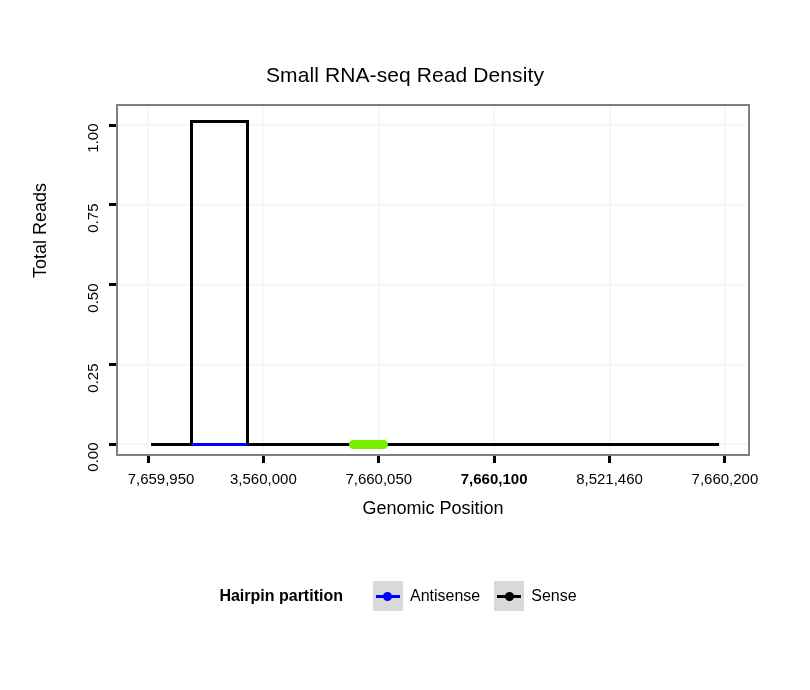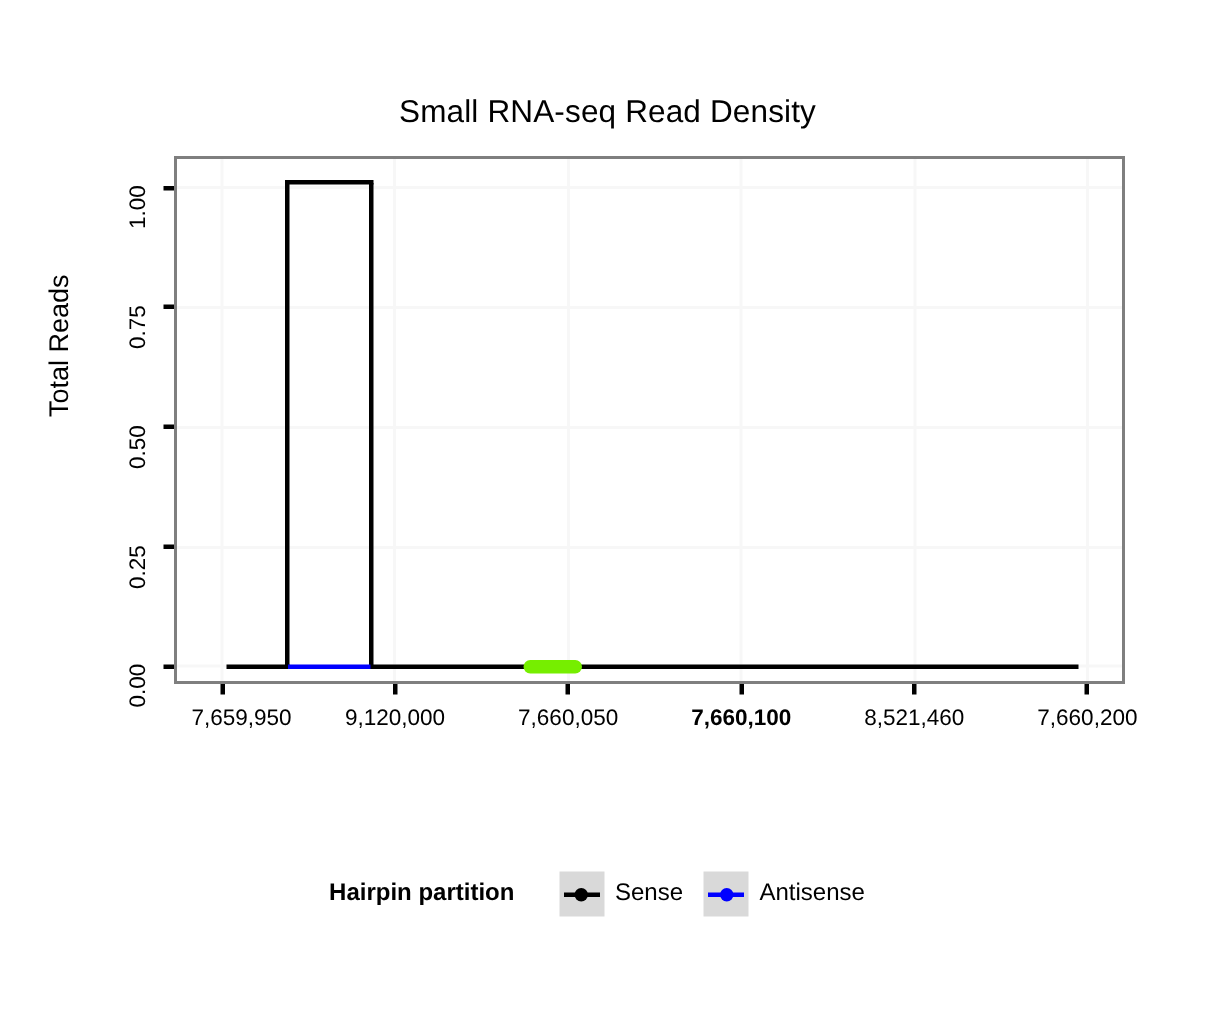--- a/index.html
+++ b/index.html
@@ -75,20 +75,21 @@
   .legend-label{font-size:16px;color:#000;}
 </style>
 </head>
 <body>
 
 <div id="stage">
 
   <div class="chart-title">Small RNA-seq Read Density</div>
 
   <div class="y-axis-title">Total Reads</div>
+  <div class="x-axis-title">Genomic Position</div>
 
   <div class="panel">
     <div class="panel-inner" id="panel-inner">
         <div class="gridline-x" style="left: 29px;"></div>
         <div class="gridline-x" style="left: 144.385px;"></div>
         <div class="gridline-x" style="left: 259.769px;"></div>
         <div class="gridline-x" style="left: 375.154px;"></div>
         <div class="gridline-x" style="left: 490.538px;"></div>
         <div class="gridline-x" style="left: 605.923px;"></div>
         <div class="gridline-y" style="top: 337.422px;"></div>
@@ -103,21 +104,21 @@
         <div class="seg-h" style="left: 127.731px; width: 473.769px; top: 336.922px; background: rgb(0, 0, 0);"></div>
         <div class="seg-antisense" style="left: 73.8462px; width: 55.3846px; top: 336.922px; background: rgb(0, 0, 255);"></div>
         <div class="seg-mature" style="left: 230.769px; width: 39.2308px; top: 333.922px; background: rgb(118, 238, 0);"></div>
       </div>
   </div>
 
   <div id="axes-layer">
       <div class="tick-x" style="left: 146.5px;"></div>
       <div class="ticklabel-x" style="left: 161px;">7,659,950</div>
       <div class="tick-x" style="left: 261.885px;"></div>
-      <div class="ticklabel-x" style="left: 263.385px;">9,120,000</div>
+      <div class="ticklabel-x" style="left: 263.385px;">3,560,000</div>
       <div class="tick-x" style="left: 377.269px;"></div>
       <div class="ticklabel-x" style="left: 378.769px;">7,660,050</div>
       <div class="tick-x" style="left: 492.654px;"></div>
       <div class="ticklabel-x" style="left: 494.154px; font-weight: bold;">7,660,100</div>
       <div class="tick-x" style="left: 608.038px;"></div>
       <div class="ticklabel-x" style="left: 609.538px;">8,521,460</div>
       <div class="tick-x" style="left: 723.423px;"></div>
       <div class="ticklabel-x" style="left: 724.923px;">7,660,200</div>
       <div class="tick-y" style="top: 442.922px;"></div>
       <div class="ticklabel-y" style="top: 444.422px; transform: rotate(-90deg); transform-origin: right center; left: -18px; width: 110px; margin-top: -10px;">0.00</div>
@@ -129,28 +130,28 @@
       <div class="ticklabel-y" style="top: 204.972px; transform: rotate(-90deg); transform-origin: right center; left: -18px; width: 110px; margin-top: -10px;">0.75</div>
       <div class="tick-y" style="top: 123.656px;"></div>
       <div class="ticklabel-y" style="top: 125.156px; transform: rotate(-90deg); transform-origin: right center; left: -18px; width: 110px; margin-top: -10px;">1.00</div>
     </div>
 
   <div class="legend">
     <div class="legend-title">Hairpin partition</div>
     <div id="legend-items" style="display:flex;align-items:center;">
         <div class="legend-item">
           <div class="legend-key">
+            <div class="kline" style="background: rgb(0, 0, 255);"></div>
+            <div class="kdot" style="background: rgb(0, 0, 255);"></div>
+          </div>
+          <div class="legend-label">Antisense</div>
+        </div>
+        <div class="legend-item">
+          <div class="legend-key">
             <div class="kline" style="background: rgb(0, 0, 0);"></div>
             <div class="kdot" style="background: rgb(0, 0, 0);"></div>
           </div>
           <div class="legend-label">Sense</div>
-        </div>
-        <div class="legend-item">
-          <div class="legend-key">
-            <div class="kline" style="background: rgb(0, 0, 255);"></div>
-            <div class="kdot" style="background: rgb(0, 0, 255);"></div>
-          </div>
-          <div class="legend-label">Antisense</div>
         </div>
       </div>
   </div>
 
 </div>
 
 </body></html>

